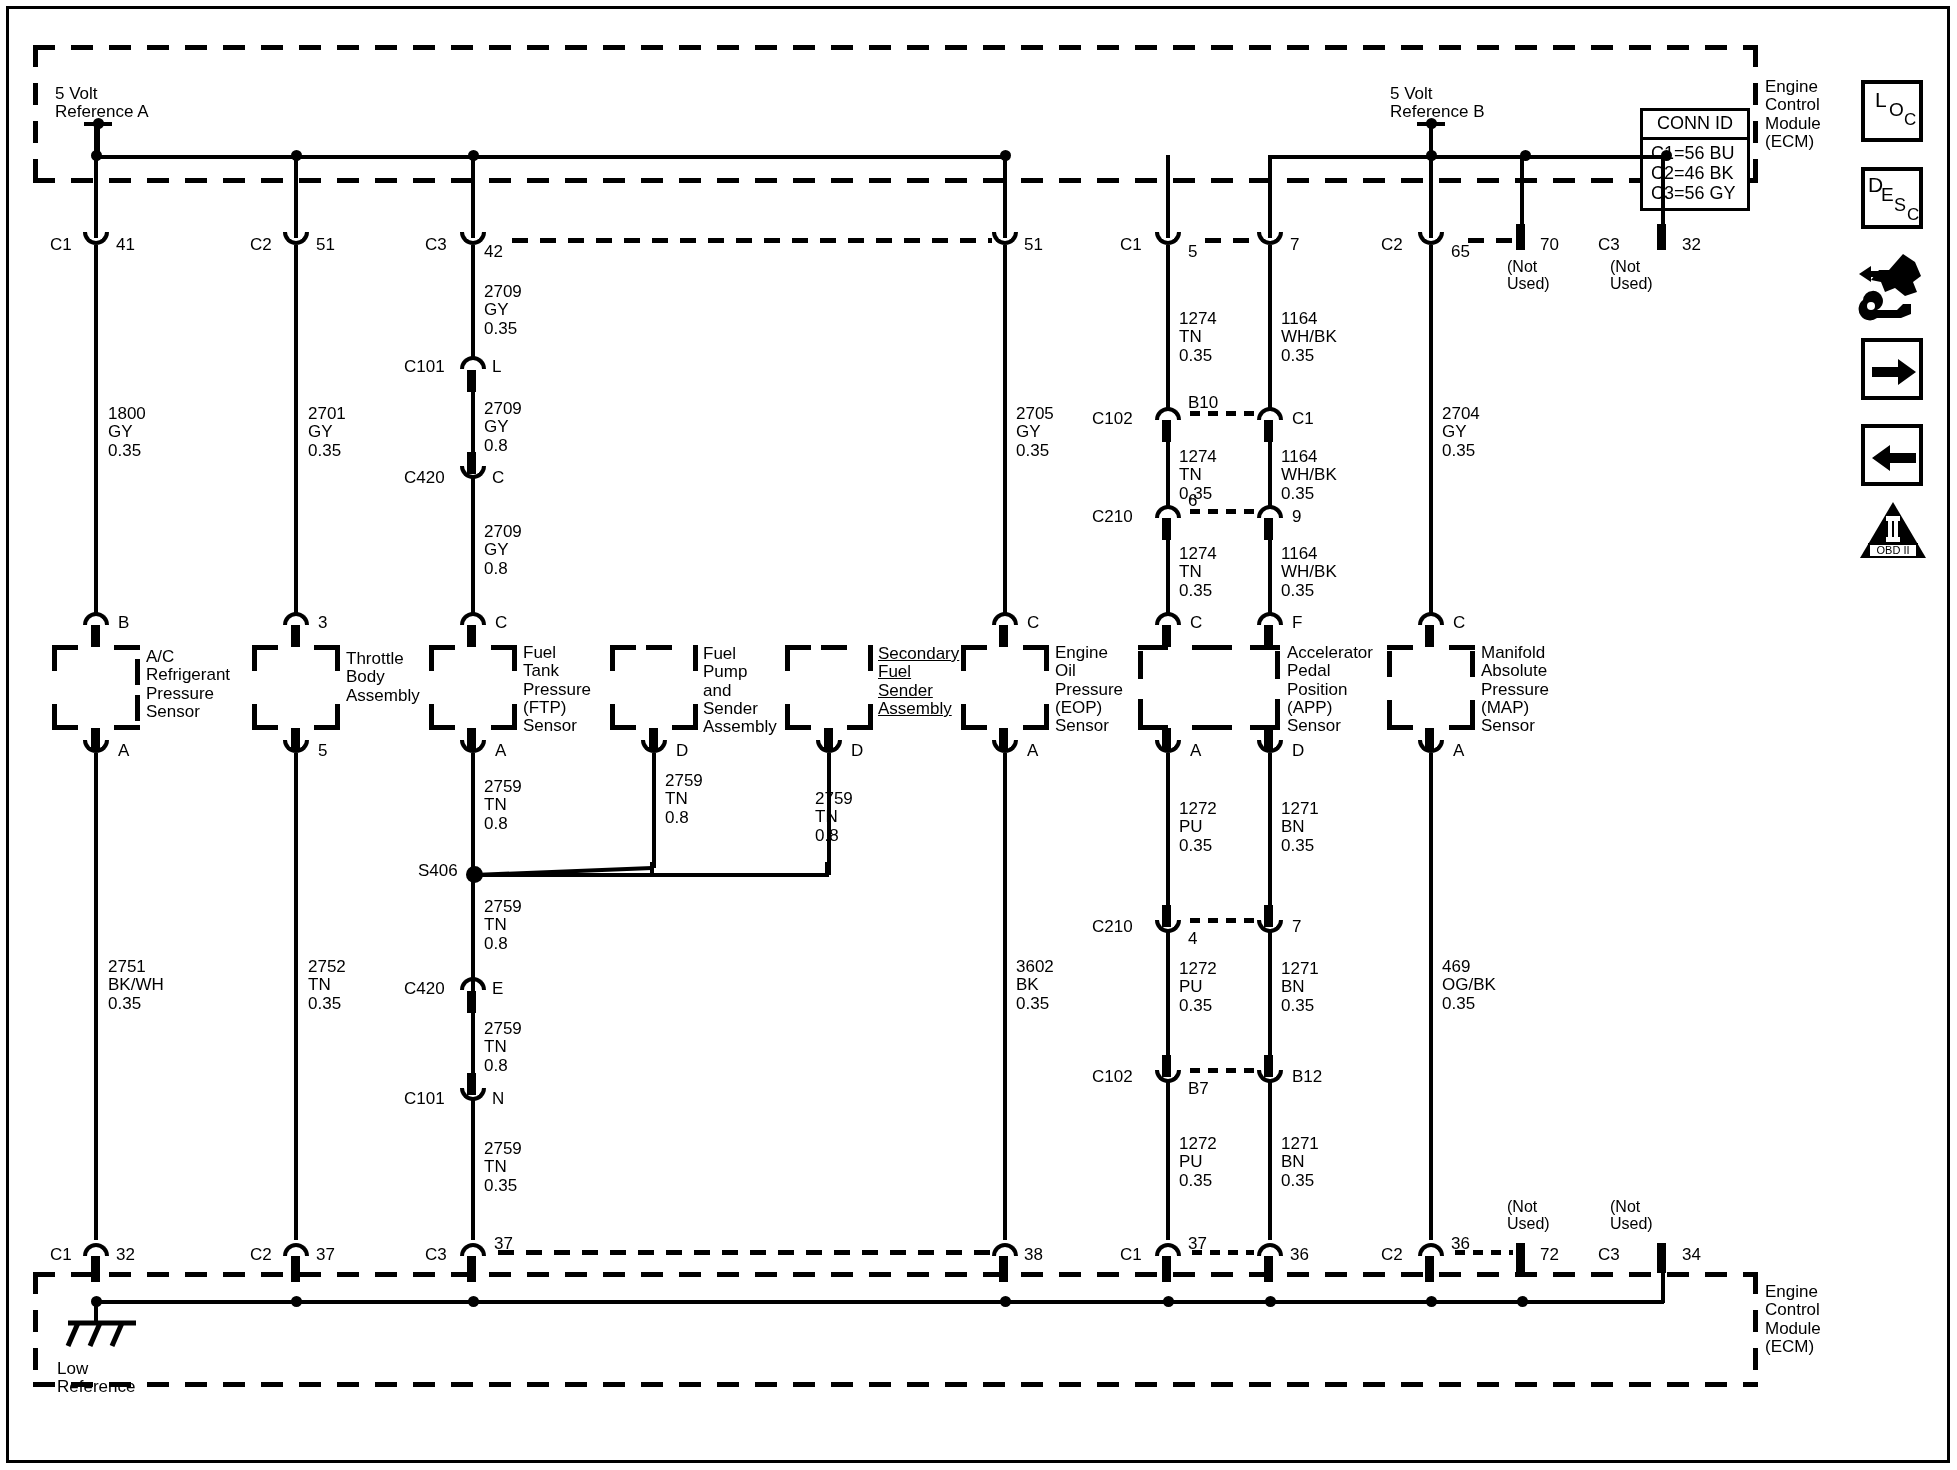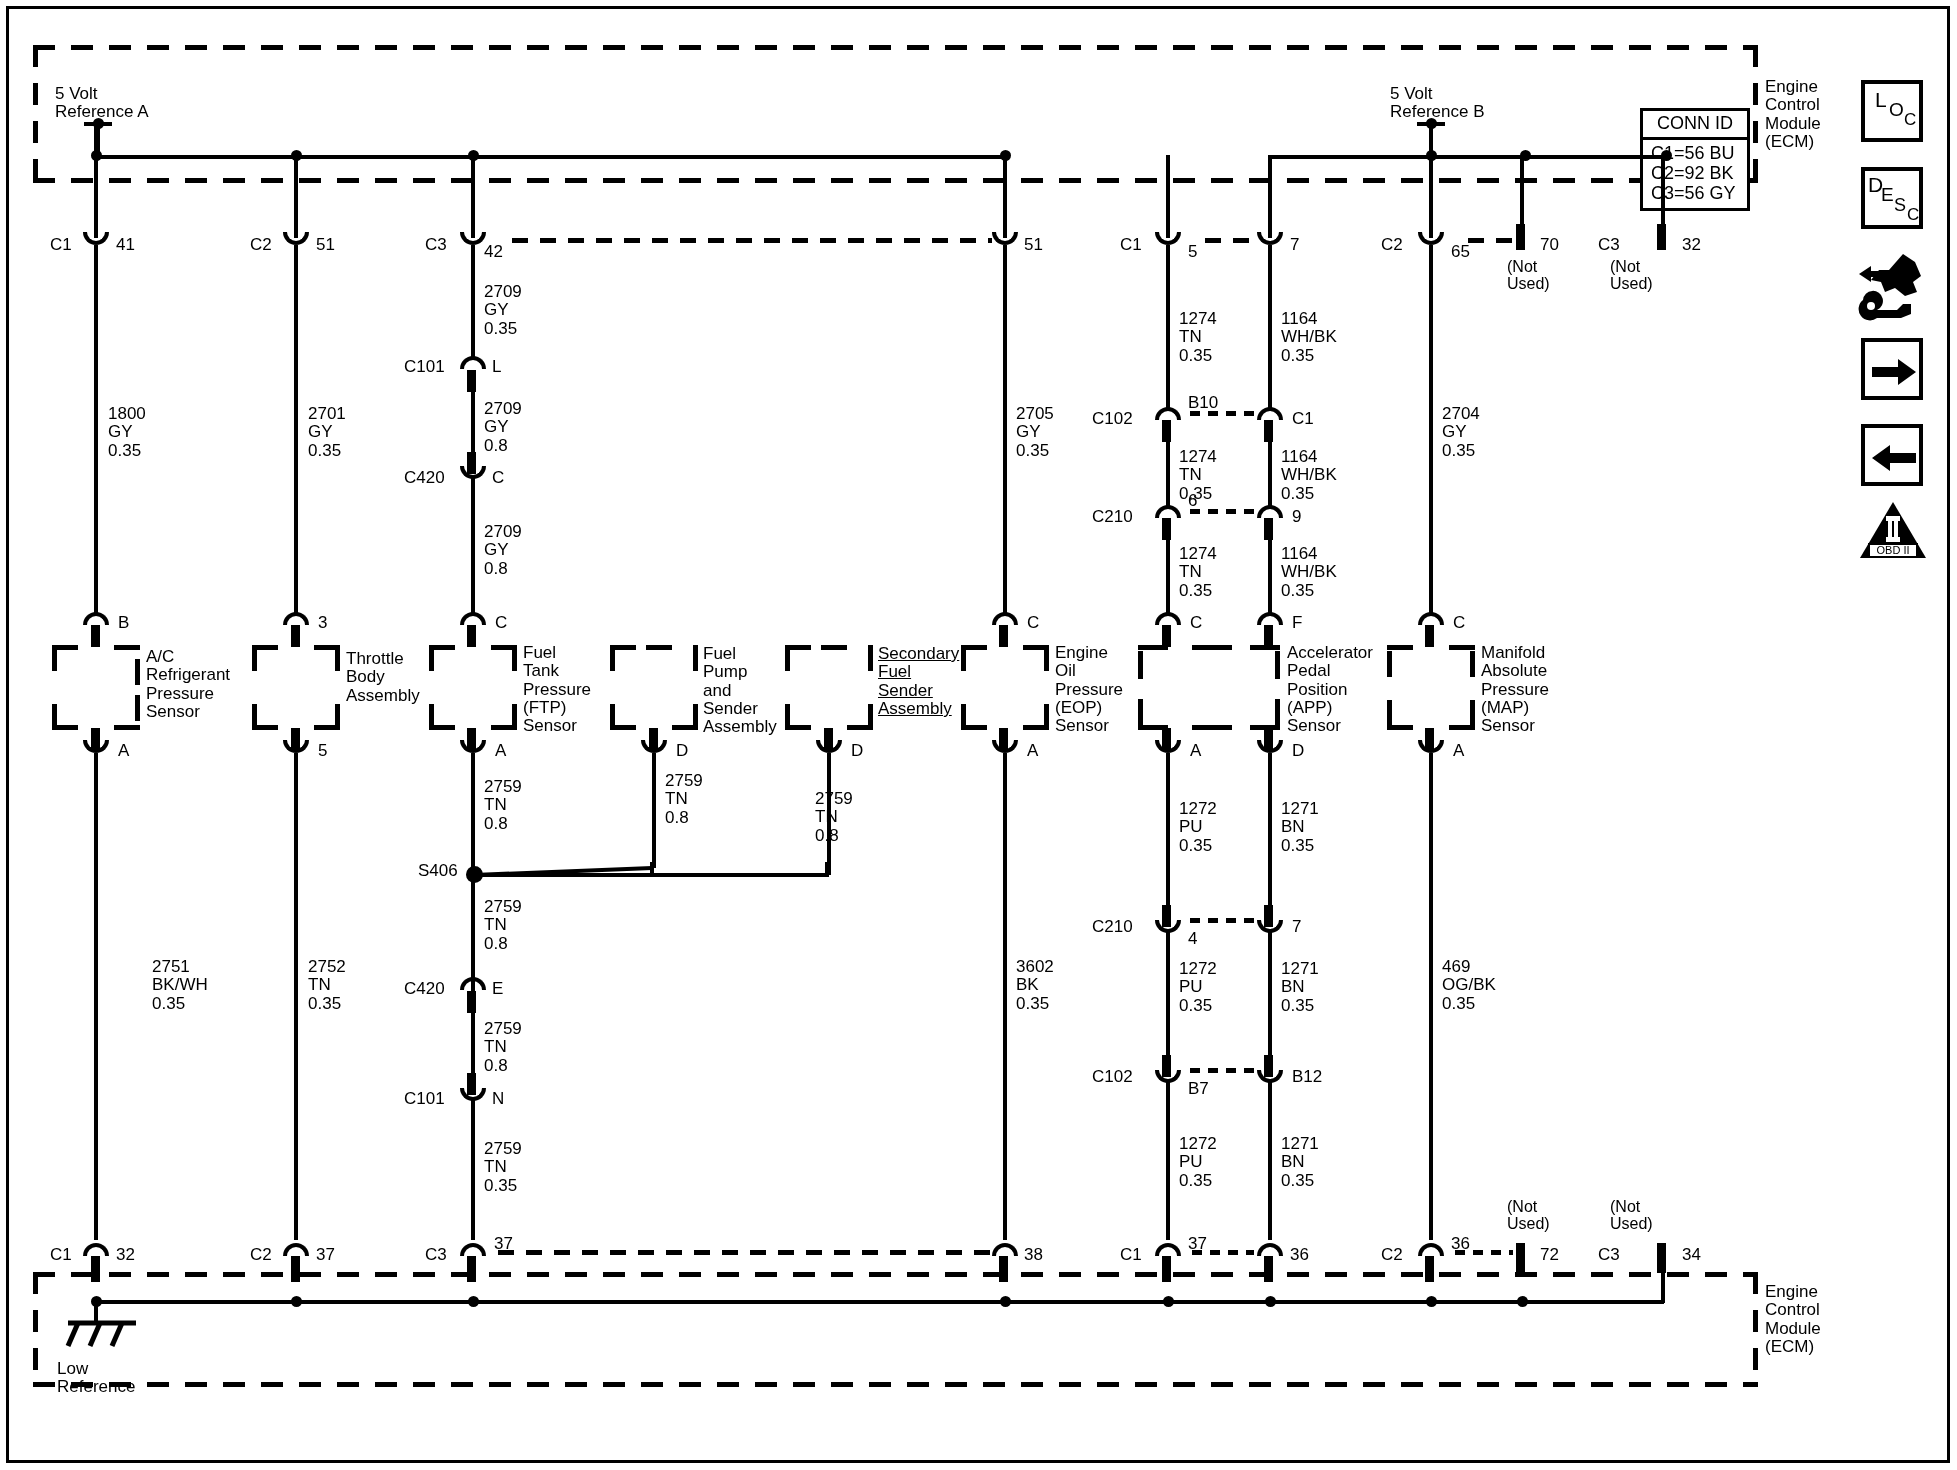--- a/index.html
+++ b/index.html
@@ -46,21 +46,21 @@
     <div class="dsh-v" style="left:33px;top:45px;height:138px;"></div>
     <div class="dsh-v" style="left:1753px;top:45px;height:138px;"></div>
     <div class="dsh-h" style="left:33px;top:178px;width:1725px;"></div>
   </div>
   <div class="lbl" style="left:1765px;top:78px;">Engine<br>Control<br>Module<br>(ECM)</div>
 
   <div class="connid" style="left:1640px;top:108px;width:110px;">
     <div class="hd">CONN ID</div>
     <div class="bd">
       <div>C1=56 BU</div>
-      <div>C2=92 BK</div>
+      <div>C2=46 BK</div>
       <div>C3=56 GY</div>
     </div>
   </div>
 
   <div class="lbl" style="left:55px;top:85px;">5 Volt<br>Reference A</div>
   <div class="wire-v" style="left:96px;top:122px;height:32px;"></div>
   <div class="wire-h" style="left:84px;top:122px;width:28px;"></div>
   <div class="dot" style="left:93px;top:118px;"></div>
 
   <div class="lbl" style="left:1390px;top:85px;">5 Volt<br>Reference B</div>
@@ -142,21 +142,21 @@
     <i class="sg" style="left:83px;top:14px;width:5px;height:26px;"></i>
     <i class="sg" style="left:83px;top:50px;width:5px;height:26px;"></i>
     <i class="sg" style="left:0;top:80px;width:26px;height:5px;"></i>
     <i class="sg" style="left:62px;top:80px;width:26px;height:5px;"></i>
   </div>
   <div class="lbl" style="left:146px;top:648px;">A/C<br>Refrigerant<br>Pressure<br>Sensor</div>
   <div class="stub" style="left:91px;top:728px;height:22px;"></div>
   <div class="cup" style="left:83px;top:740px;"></div>
   <div class="lbl" style="left:118px;top:742px;">A</div>
   <div class="wire-v" style="left:94px;top:753px;height:487px;"></div>
-  <div class="lbl" style="left:108px;top:958px;margin-left:44px;"><span>2751</span><br><span>BK/WH</span><br><span>0.35</span></div>
+  <div class="lbl" style="left:108px;top:958px;"><span>2751</span><br><span>BK/WH</span><br><span>0.35</span></div>
 
   <div class="wire-v" style="left:294px;top:245px;height:370px;"></div>
   <div class="lbl" style="left:308px;top:405px;"><span>2701</span><br><span>GY</span><br><span>0.35</span></div>
   <div class="cup up" style="left:283px;top:612px;"></div>
   <div class="lbl" style="left:318px;top:614px;">3</div>
   <div class="stub" style="left:291px;top:625px;height:22px;"></div>
   <div class="sbox" style="left:252px;top:645px;width:88px;height:85px;">
     <i class="sg" style="left:0;top:0;width:26px;height:5px;"></i>
     <i class="sg" style="left:62px;top:0;width:26px;height:5px;"></i>
     <i class="sg" style="left:0;top:0;width:5px;height:26px;"></i>

